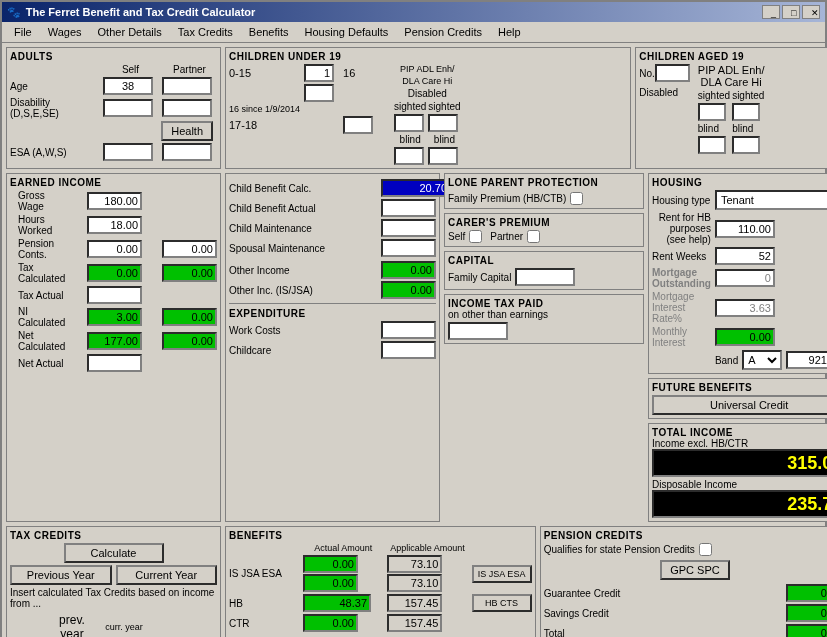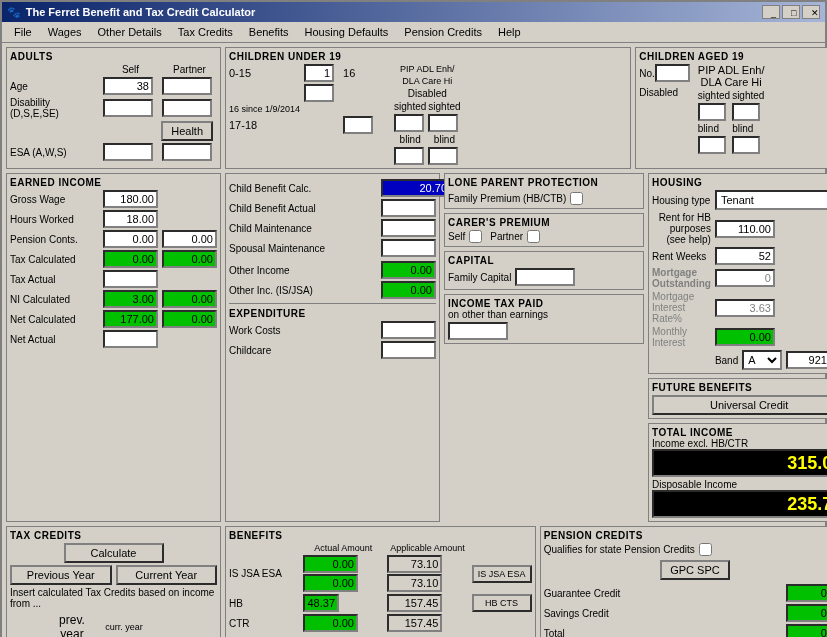--- a/index.html
+++ b/index.html
@@ -56,21 +56,21 @@
     <div style="display:grid; grid-template-columns: 215px 1fr 215px; gap:4px;">
 
       <div class="panel">
         <div class="section-header">ADULTS</div>
         <div style="display:grid; grid-template-columns: auto 55px 55px; gap:2px 4px; align-items:center; margin-top:2px;">
           <span></span>
           <span style="text-align:center; font-size:10px;">Self</span>
           <span style="text-align:center; font-size:10px;">Partner</span>
 
           <label>Age</label>
-          <input type="text" class="small-input" style="width: 50px;" value="38">
+          <input type="text" class="small-input" style="width: 50px; text-align: center;" value="38">
           <input type="text" class="small-input" style="width: 50px;">
 
           <label>Disability (D,S,E,SE)</label>
           <input type="text" class="small-input" style="width: 50px;">
           <input type="text" class="small-input" style="width: 50px;">
         </div>
         <div style="display:flex; justify-content:flex-end; margin-top:2px;">
           <button style="margin-right:4px;">Health</button>
         </div>
         <div style="display:grid; grid-template-columns: auto 55px 55px; gap:2px 4px; align-items:center; margin-top:2px;">
@@ -144,21 +144,21 @@
             </div>
           </div>
         </div>
       </div>
     </div>
 
     <div style="display:grid; grid-template-columns: 215px 215px 200px 1fr; gap:4px;">
 
       <div class="panel">
         <div class="section-header">EARNED INCOME</div>
-        <div style="display:grid; grid-template-columns: auto 55px 55px; gap:2px 4px; align-items:center; margin-top:2px;">
+        <div style="display:grid; grid-template-columns: auto 55px 55px; gap:2px 20px; align-items:center; margin-top:2px;margin-left:8px;">
           <label>Gross Wage</label>
           <input type="text" style="width: 55px;" value="180.00">
           <span></span>
 
           <label>Hours Worked</label>
           <input type="text" style="width: 55px;" value="18.00">
           <span></span>
 
           <label>Pension Conts.</label>
           <input type="text" style="width: 55px;" value="0.00">
@@ -350,21 +350,21 @@
             <input type="text" class="green-bg" style="width: 55px;" value="0.00">
             <input type="text" class="green-bg" style="width: 55px;" value="0.00">
           </div>
           <div style="display:flex; flex-direction:column; gap:1px;">
             <input type="text" style="width: 55px; background: rgb(212, 208, 200);" value="73.10">
             <input type="text" style="width: 55px; background: rgb(212, 208, 200);" value="73.10">
           </div>
           <button style="font-size:9px; padding:2px;">IS JSA ESA</button>
 
           <span style="font-size:10px;">HB</span>
-          <input type="text" class="green-bg" style="width: 36px;" value="48.37">
+          <input type="text" class="green-bg" style="width: 68px;" value="48.37">
           <input type="text" style="width: 55px; background: rgb(212, 208, 200);" value="157.45">
           <button style="font-size:9px; padding:2px;">HB CTS</button>
 
           <span style="font-size:10px;">CTR</span>
           <input type="text" class="green-bg" style="width: 55px;" value="0.00">
           <input type="text" style="width: 55px; background: rgb(212, 208, 200);" value="157.45">
           <span></span>
         </div>
       </div>
 

